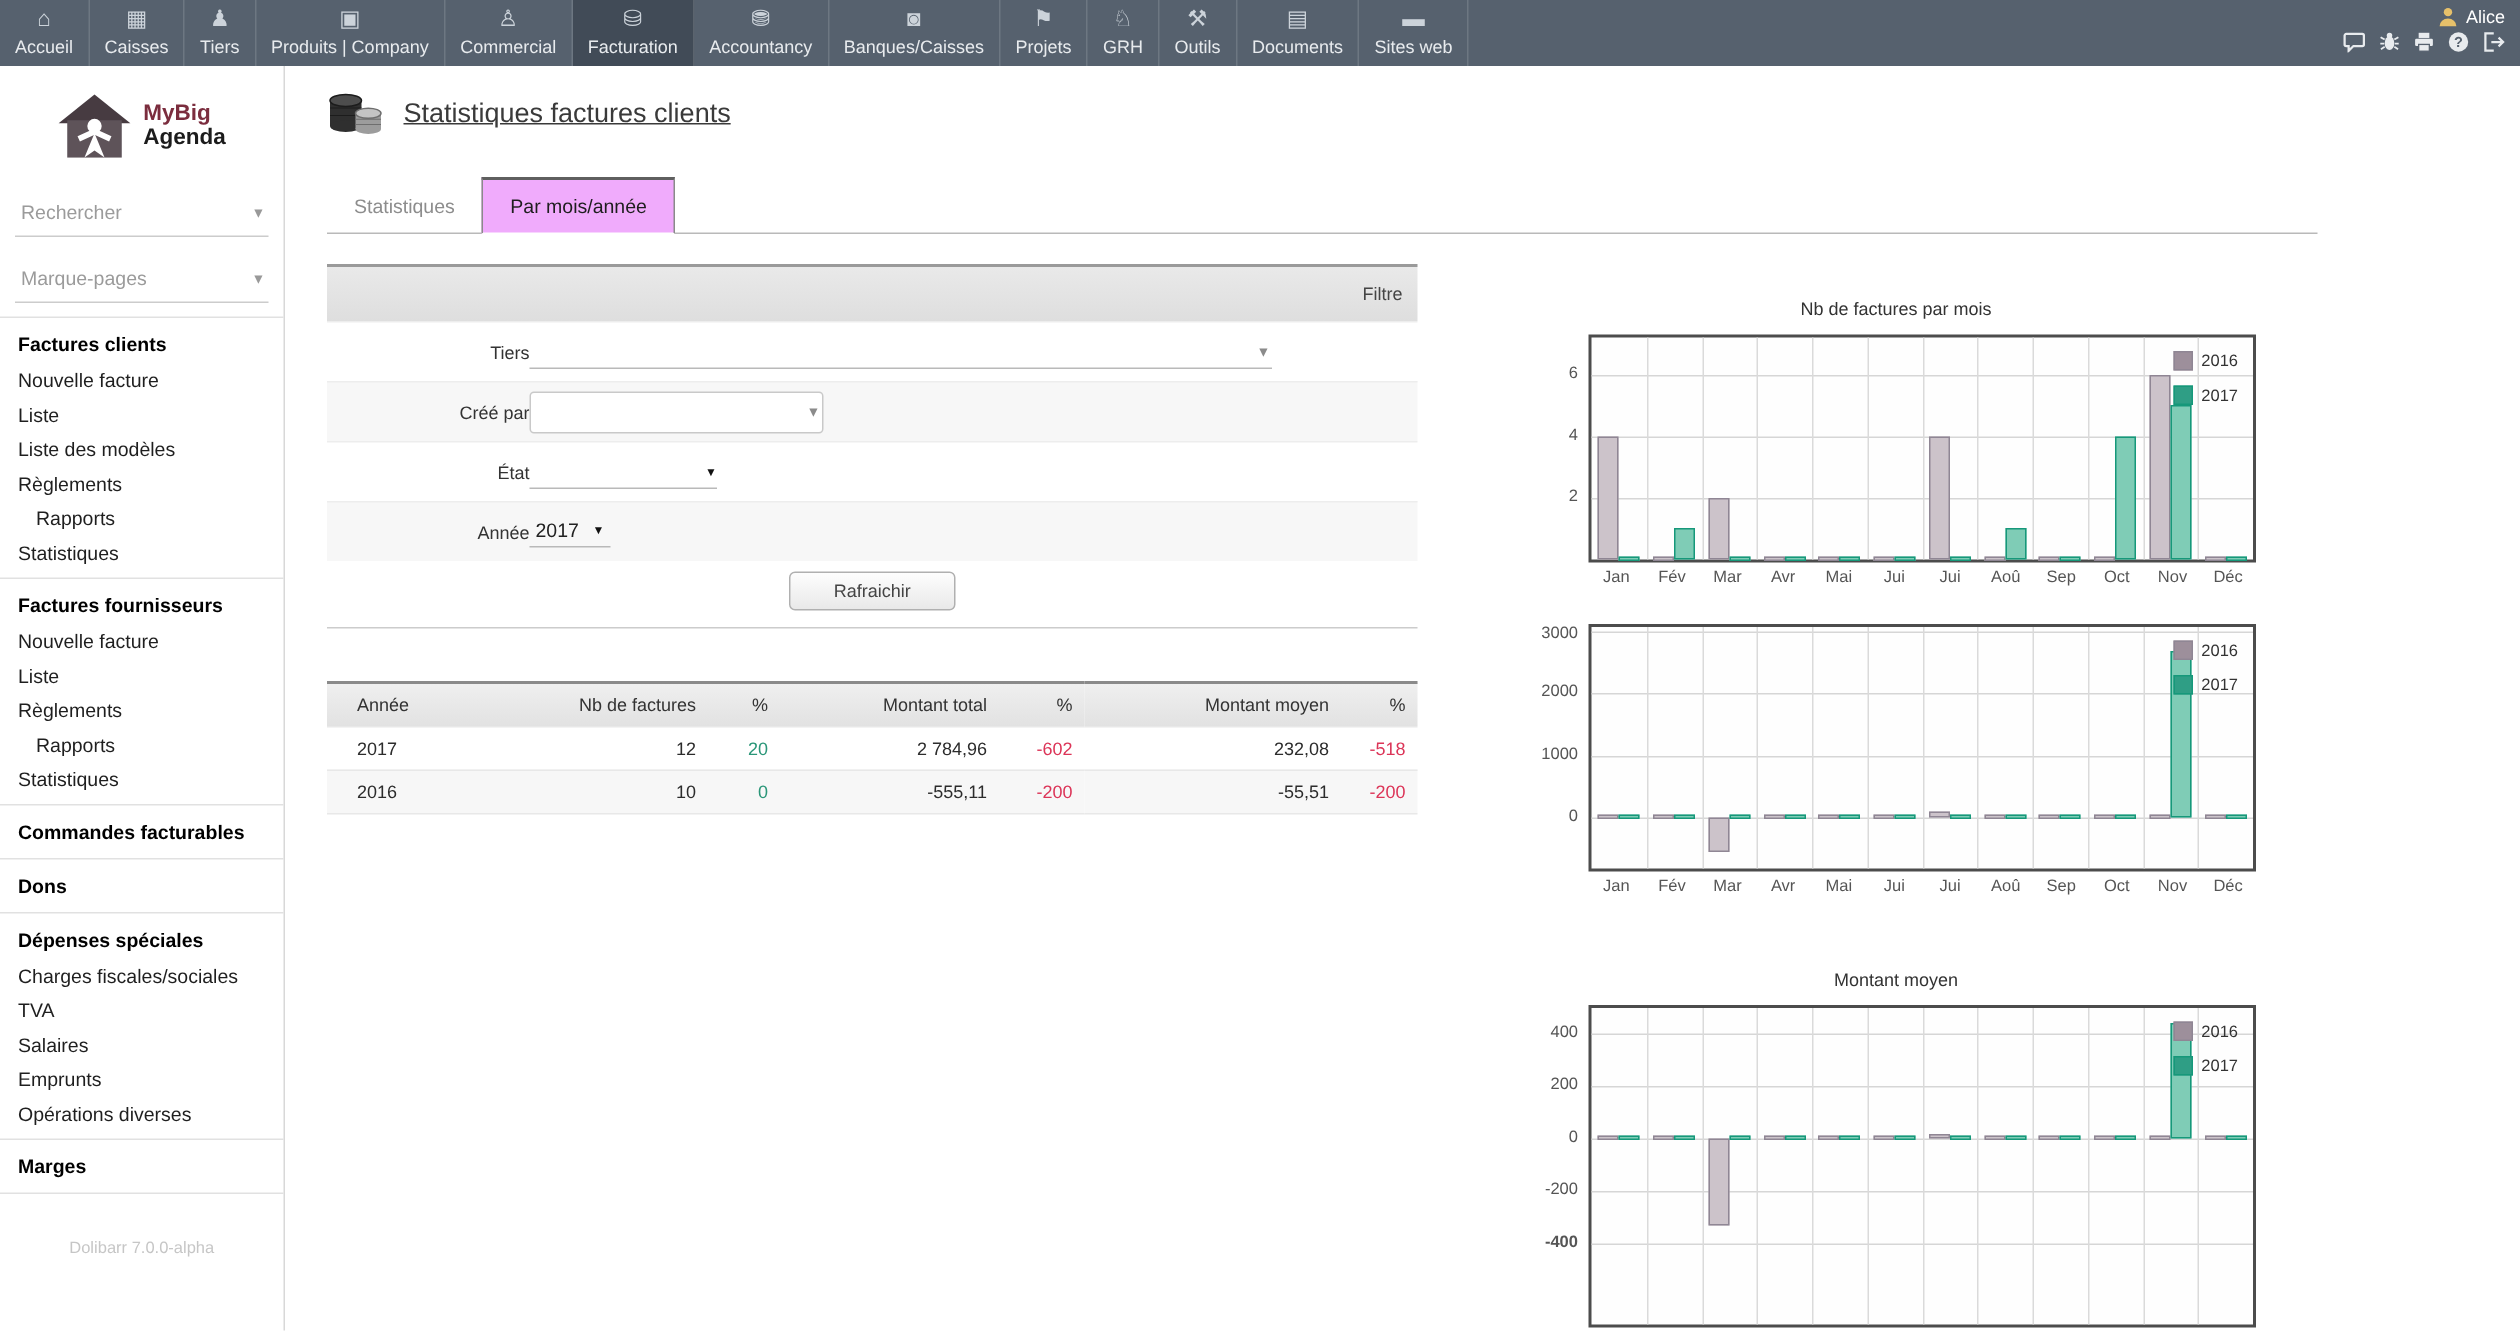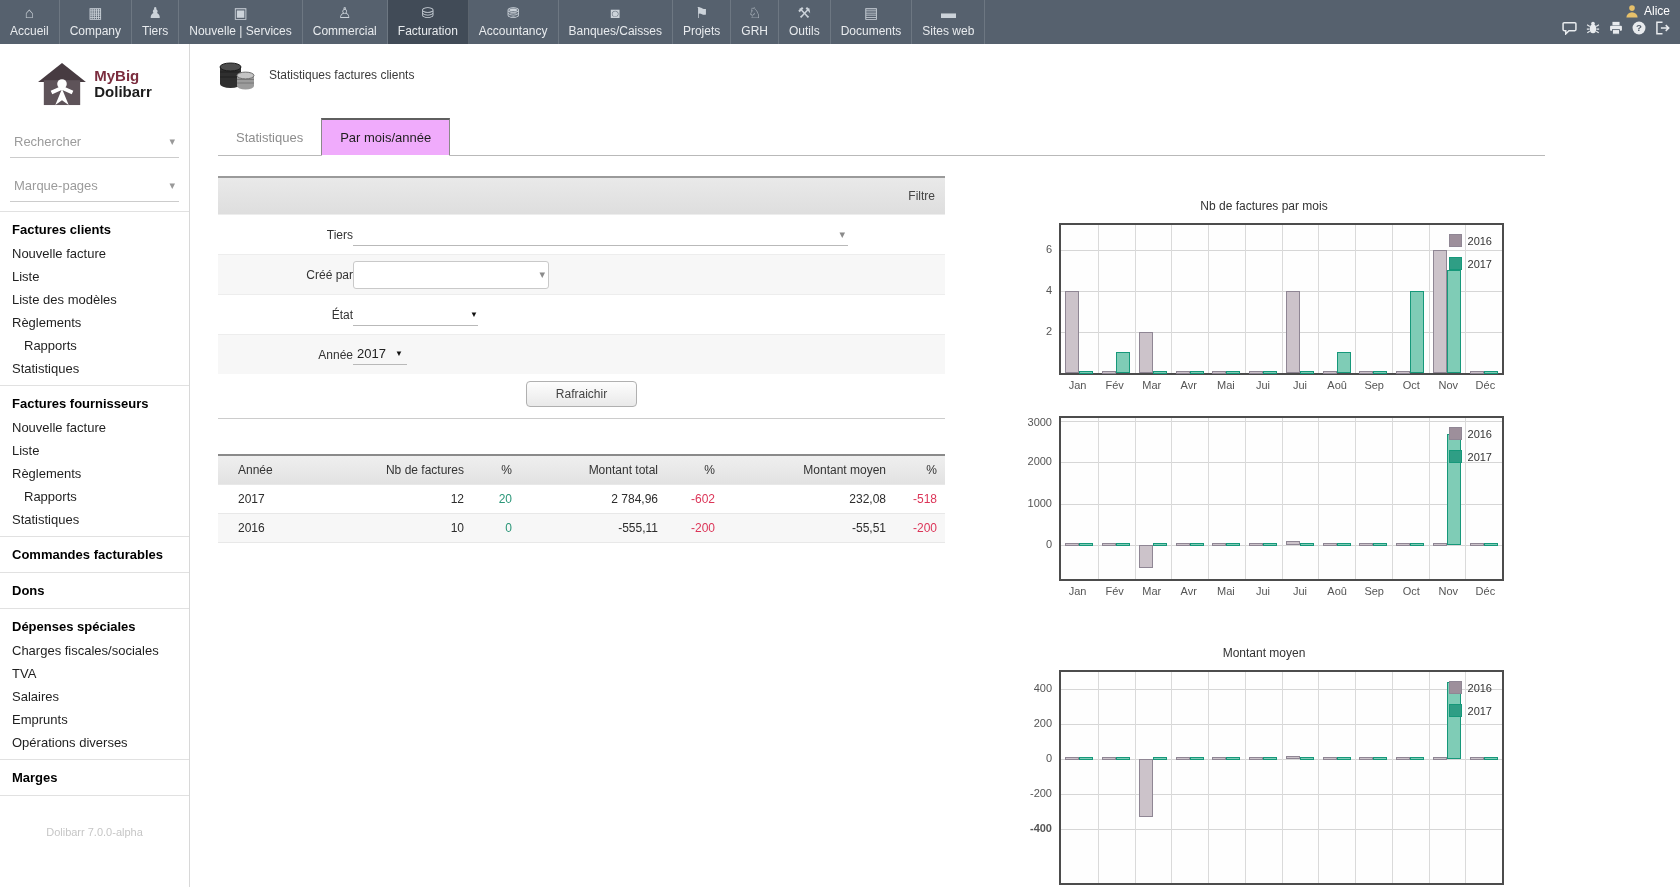--- a/index.html
+++ b/index.html
@@ -35,21 +35,21 @@
   .menu { margin-top:9px; font-size:13px; color:#1f1f1f; }
   .menu-sep { border-top:1px solid #e1e1e1; margin:5px 0; }
   .menu-h { font-weight:bold; padding:5px 12px; color:#000; }
   .menu-i { padding:4px 12px; cursor:pointer; }
   .menu-i.indent { padding-left:24px; }
   .version { color:#c6c6c6; font-size:11px; text-align:center; margin-top:30px; }
 
   
   .main { position:absolute; left:190px; top:44px; right:0; bottom:0; overflow:hidden; background:#fff; }
   .title-row { position:absolute; left:28px; top:16px; display:flex; align-items:center; gap:13px; }
-  .page-title { font-size:12px; color:#3a3a3a; }
+  .page-title { font-size:18px; color:#3a3a3a;text-decoration:underline; }
   .tabs { position:absolute; left:28px; top:74px; width:1327px; height:38px;
     border-bottom:1px solid #b9b9b9; display:flex; align-items:flex-end; }
   .tab { font-size:13px; padding:10px 18px; color:#8d8d8d; cursor:pointer; }
   .tab.active { background:#f0abfc; border:1px solid #8a8a8a; border-top:2px solid #5f5f5f;
     border-bottom:1px solid #fff; margin-bottom:-1px; color:#1e1e1e; }
 
   
   .filter-box { position:absolute; left:28px; top:132px; width:727px; font-size:12px; color:#333;text-align:right; }
   .filter-head { border-top:2px solid #9a9a9a; background:linear-gradient(#e9e9e9,#dedede);
     padding:11px 10px; color:#444; }
@@ -104,29 +104,29 @@
 <body>
 
 <nav class="topbar">
   <div id="nav-items" style="display:flex;">
       <div class="nav-item">
         <span class="glyph">⌂</span>
         <span>Accueil</span>
       </div>
       <div class="nav-item">
         <span class="glyph">▦</span>
-        <span>Company</span>
+        <span>Caisses</span>
       </div>
       <div class="nav-item">
         <span class="glyph">♟</span>
         <span>Tiers</span>
       </div>
       <div class="nav-item">
         <span class="glyph">▣</span>
-        <span>Nouvelle | Services</span>
+        <span>Produits | Company</span>
       </div>
       <div class="nav-item">
         <span class="glyph">♙</span>
         <span>Commercial</span>
       </div>
       <div class="nav-item active">
         <span class="glyph">⛁</span>
         <span>Facturation</span>
       </div>
       <div class="nav-item">
@@ -196,21 +196,21 @@
   <div class="logo-box">
     <svg width="50" height="44" viewBox="0 0 52 46">
       <polygon points="26,1 51,21 1,21" fill="#473b41"></polygon>
       <rect x="7" y="19" width="38" height="26" fill="#5e5359"></rect>
       <circle cx="26" cy="23" r="5" fill="#fff"></circle>
       <path d="M15 32 L26 27 L37 32" stroke="#fff" stroke-width="4" fill="none"></path>
       <path d="M26 28 L33 45 L26 40 L19 45 Z" fill="#fff"></path>
     </svg>
     <div>
       <div class="logo-t1">MyBig</div>
-      <div class="logo-t2">Dolibarr</div>
+      <div class="logo-t2">Agenda</div>
     </div>
   </div>
   <div class="side-select first">
     <span>Rechercher</span>
     <span class="caret">▾</span>
   </div>
   <div class="side-select second">
     <span>Marque-pages</span>
     <span class="caret">▾</span>
   </div>

